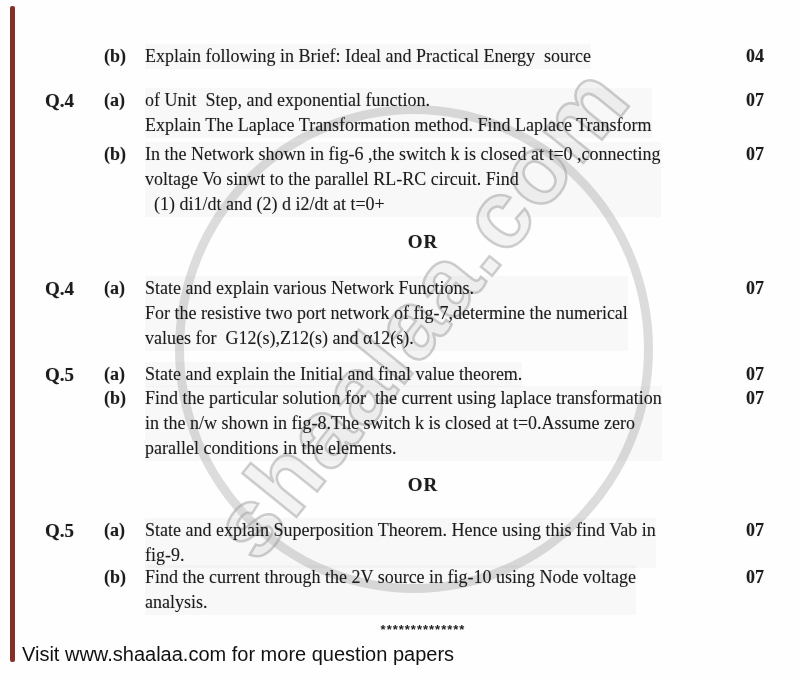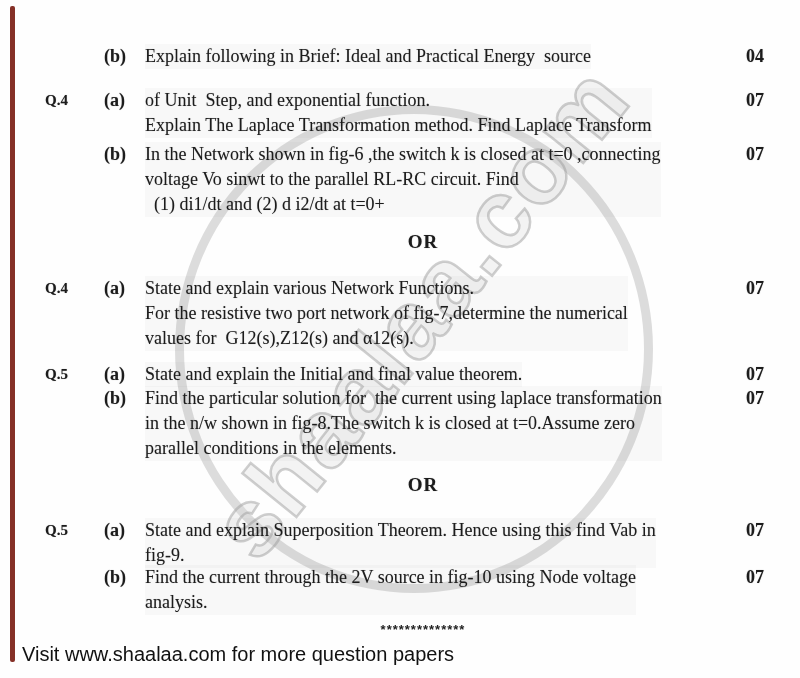--- a/index.html
+++ b/index.html
@@ -39,21 +39,21 @@
     -webkit-text-stroke: 2.5px rgba(160,160,160,0.50);
     transform: rotate(-51deg);
     transform-origin: 50% 50%;
     white-space: nowrap;
     user-select: none;
   }
   
   .row { position: absolute; left: 0; width: 800px; font-size: 18px; line-height: 25px; }
   .row .q {
     position: absolute; left: 45px; top: 0;
-    font-weight: bold; font-size: 15px;
+    font-weight: bold; font-size: 19px;
     text-shadow: 0 0 1px rgba(0,0,0,0.35);
   }
   .row .part {
     position: absolute; left: 104px; top: 0;
     font-weight: bold;
     text-shadow: 0 0 1px rgba(0,0,0,0.3);
   }
   .row .lines { position: absolute; left: 145px; top: 0; }
   .row .line {
     white-space: pre;

